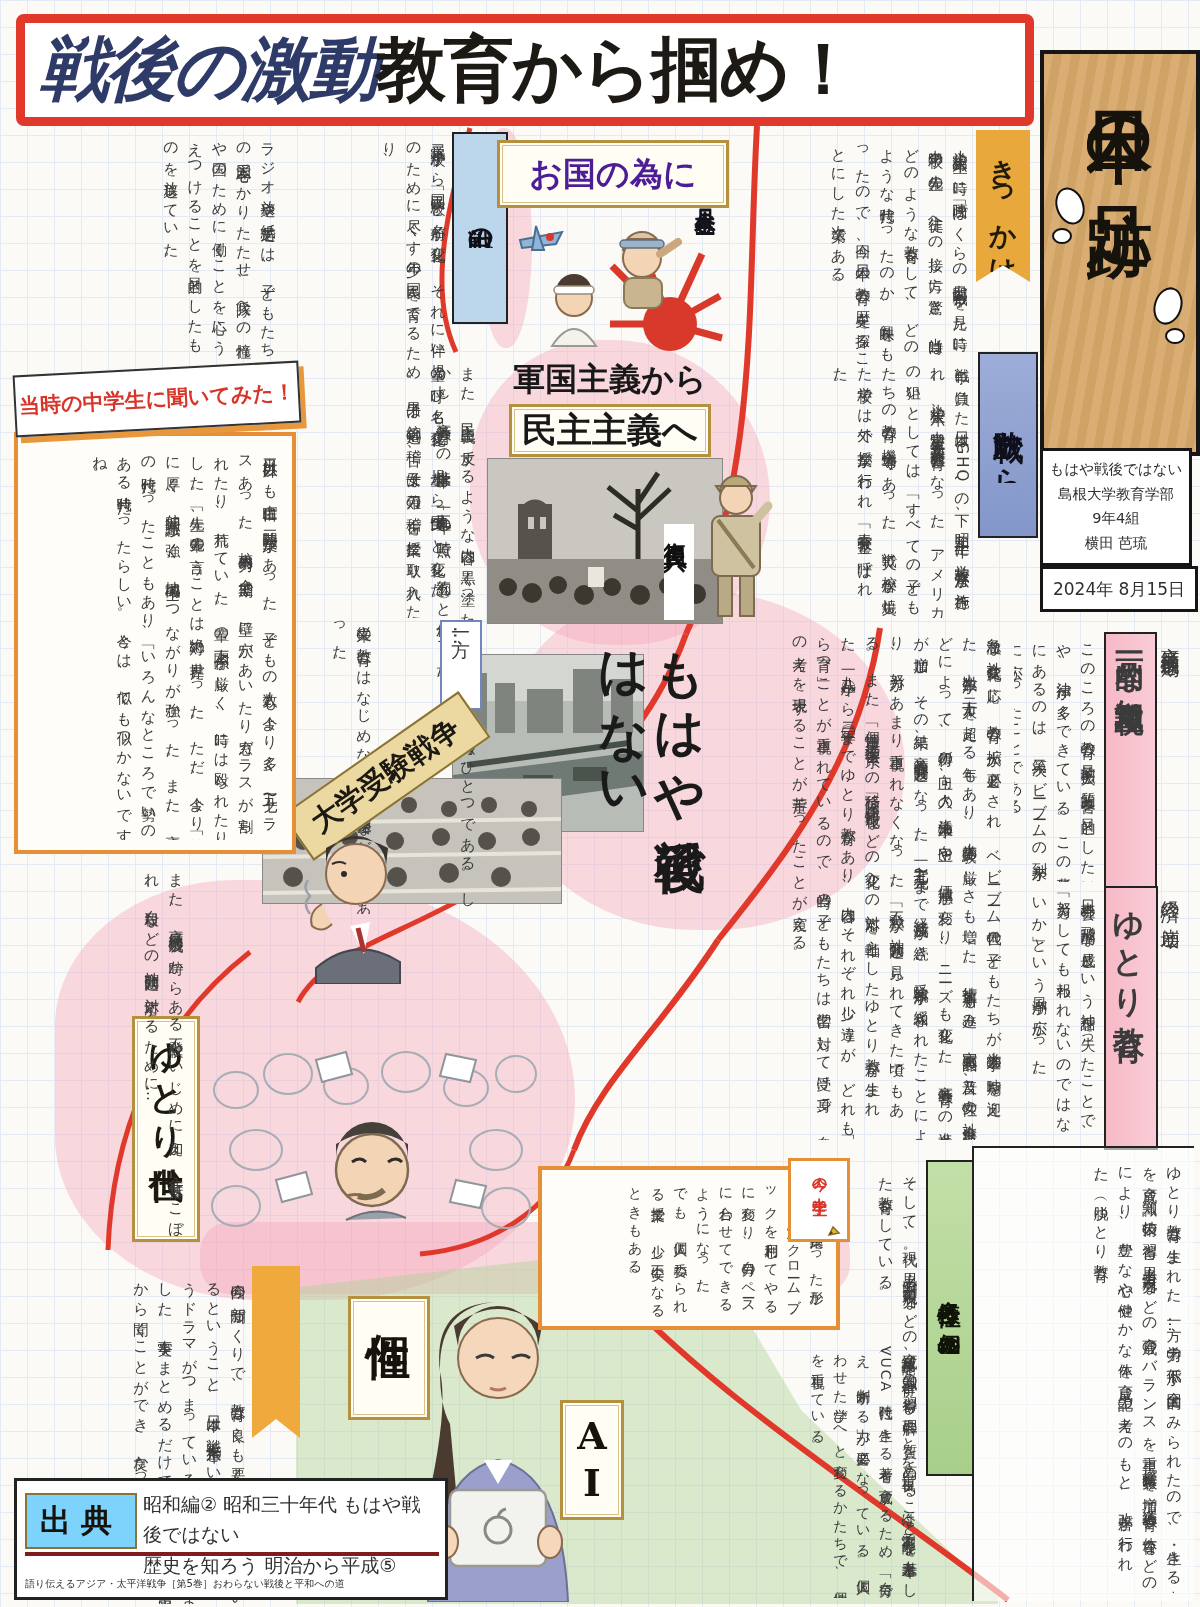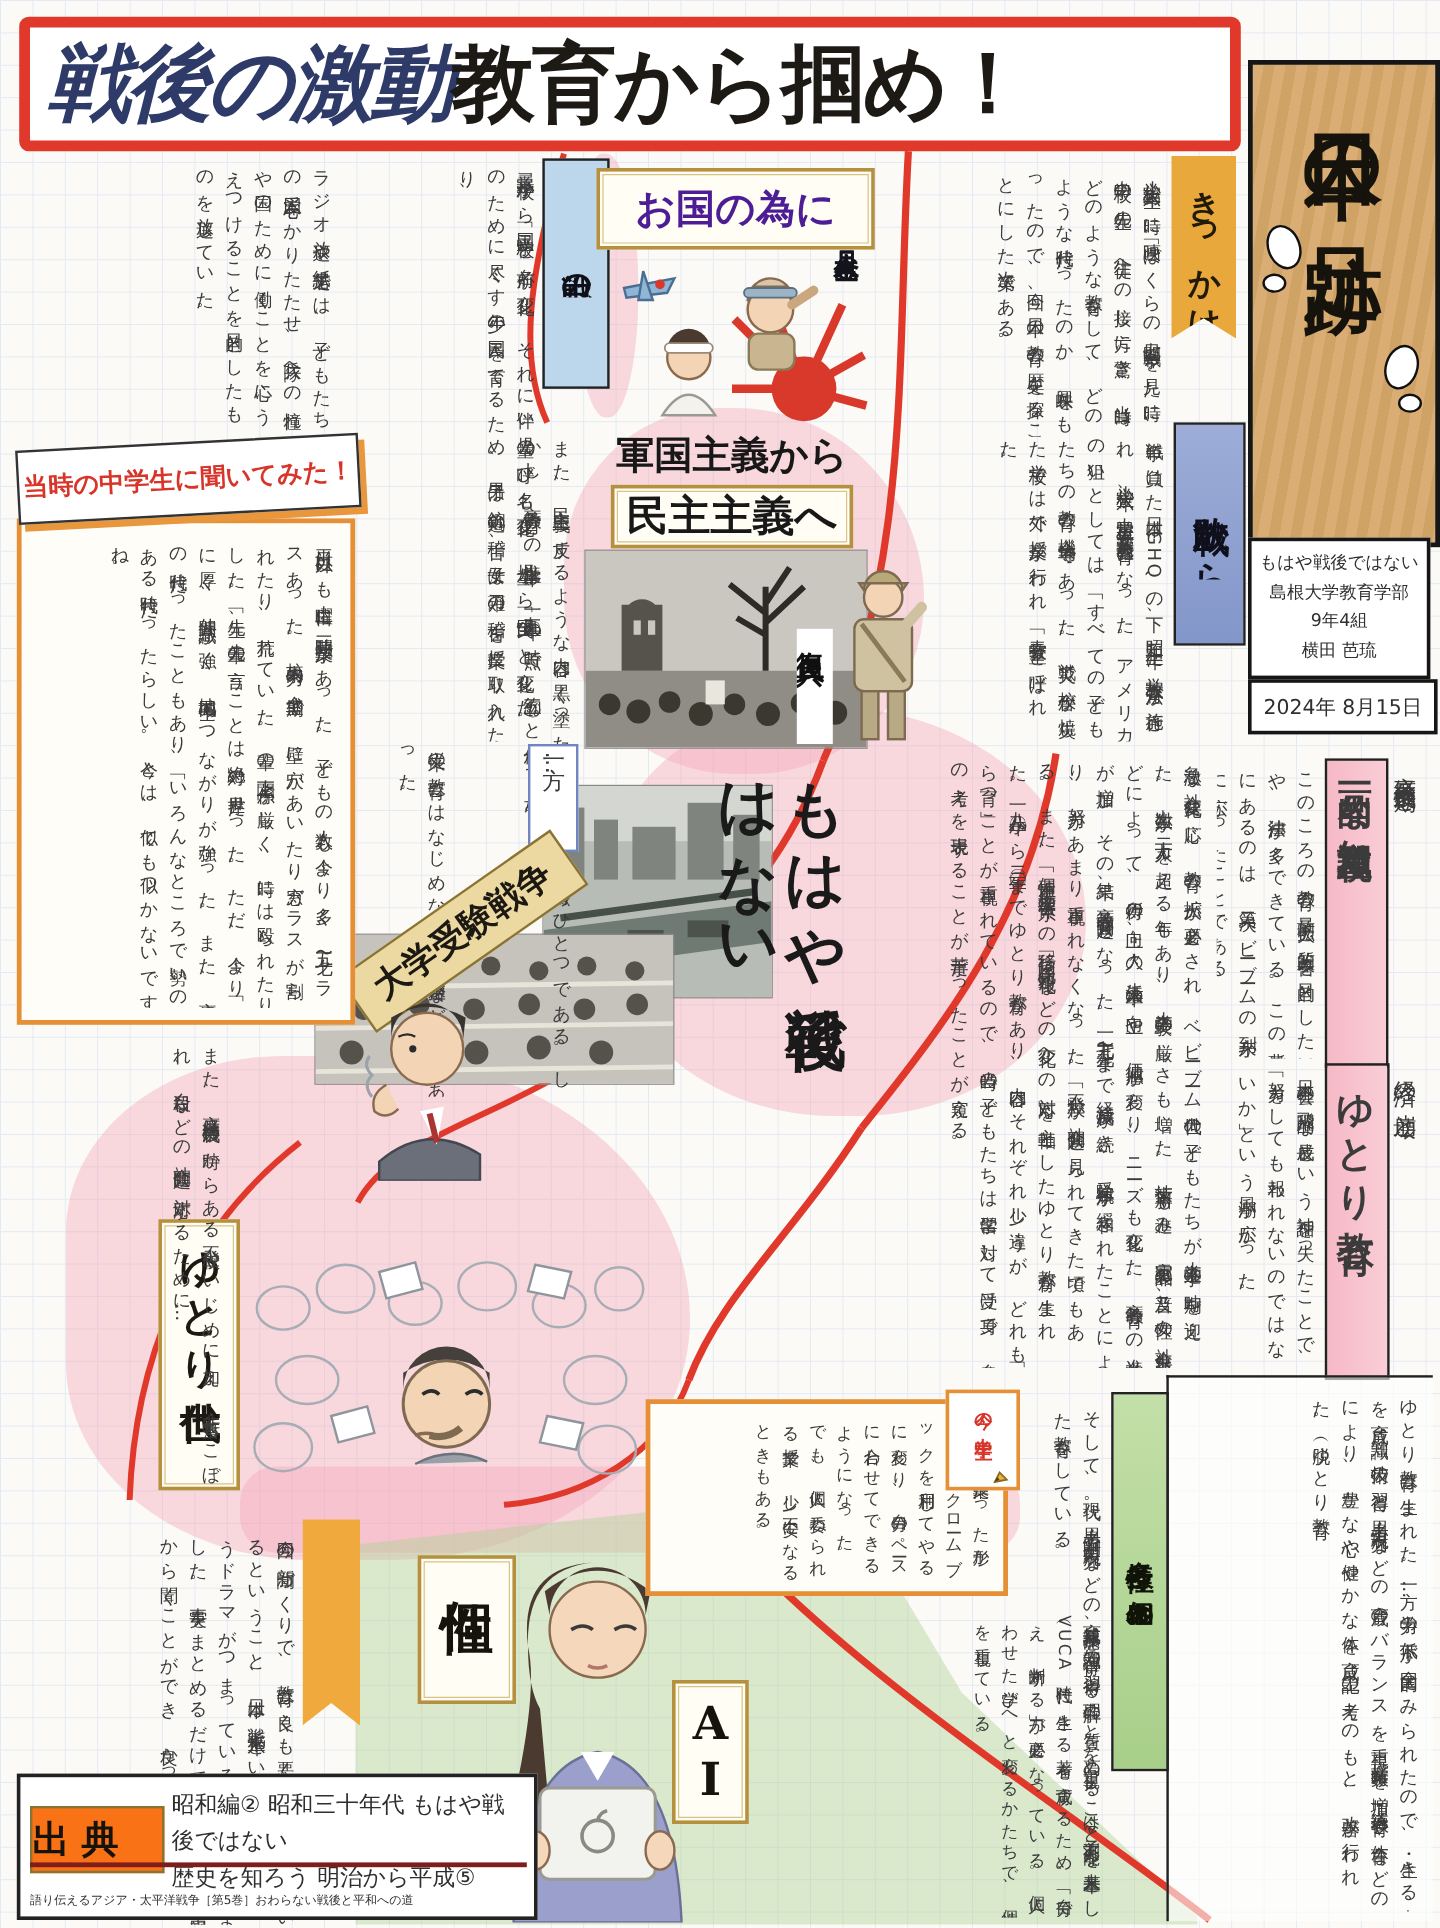--- a/index.html
+++ b/index.html
@@ -342,21 +342,21 @@
     <ellipse cx="58" cy="258" rx="12" ry="16" fill="#f5d7bc" stroke="#8a6a4e" stroke-width="2"></ellipse>
     <ellipse cx="162" cy="258" rx="12" ry="16" fill="#f5d7bc" stroke="#8a6a4e" stroke-width="2"></ellipse>
   </svg>
 
   <div class="abs ribbon banner-ribbon" style="left:252px;top:1266px;width:48px;height:172px;background:#f0a93c;">
     <span class="vtext hw" style="font-size:26px;font-weight:900;color:#221a08;">編集後記</span>
   </div>
   <div class="abs vtext" style="left:92px;top:1272px;width:158px;height:332px;">今回の新聞づくりで、教育は良くも悪くも時代の影響を受けているということ、日本は戦後七十八年という短期間に様々な栄枯盛衰というドラマがつまっているものだと感じました。事実をまとめるだけでなく、当時の様子を両親から聞くことができ、良かったです。</div>
 
   <div class="abs" style="left:14px;top:1478px;width:434px;height:122px;border:3px solid #222;background:#fff;z-index:4;box-sizing:border-box;">
-    <div style="position:absolute;left:8px;top:24px;width:108px;height:52px;background:#f97316;border:2px solid #8a7435;display:flex;align-items:center;justify-content:flex-start;">
+    <div style="position:absolute;left:8px;top:12px;width:108px;height:52px;background:#7dd3fc;border:2px solid #8a7435;display:flex;align-items:center;justify-content:center;">
       <span class="hw" style="font-size:31px;font-weight:900;letter-spacing:10px;color:#16120c;">出典</span>
     </div>
     <div style="position:absolute;left:126px;top:8px;right:6px;font-size:19px;line-height:1.6;">
       <div>昭和編② 昭和三十年代 もはや戦後ではない</div>
       <div>歴史を知ろう 明治から平成⑤</div>
     </div>
     <div style="position:absolute;left:8px;bottom:6px;right:6px;font-size:10px;border-top:4px solid #7f1d1d;padding-top:21px;">語り伝えるアジア・太平洋戦争［第5巻］おわらない戦後と平和への道</div>
   </div>
 
 </div>

